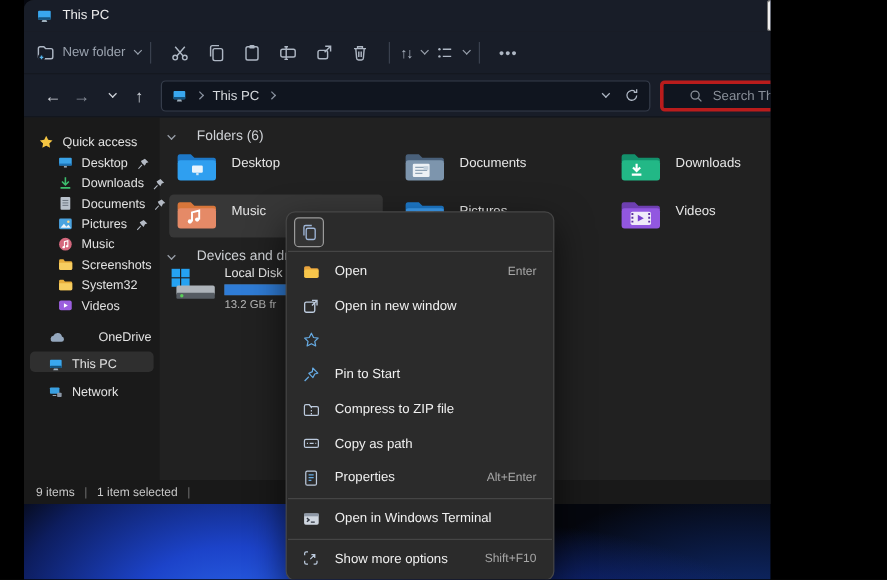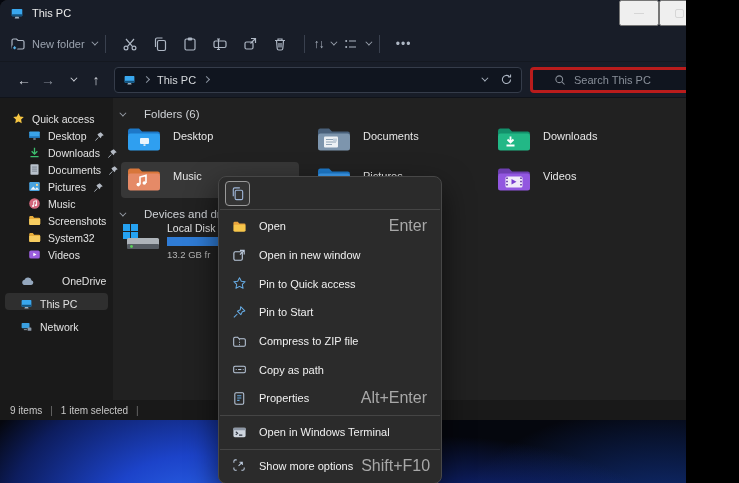--- a/index.html
+++ b/index.html
@@ -1,24 +1,25 @@
 <!DOCTYPE html>
 <html><head>
 <meta charset="utf-8">
 <style>
   * { margin:0; padding:0; box-sizing:border-box; font-family:"Liberation Sans","DejaVu Sans",sans-serif; }
   html,body { background:#000; }
   .screen{
-    position:relative; width:686px; height:483px; overflow:hidden;
+    position:relative; width:622px; height:483px; overflow:hidden;
     background:
       radial-gradient(circle 34px at 100% 0%, #2050cc 0%, #12286e 55%, rgba(5,8,20,0) 78%),
       radial-gradient(ellipse 300px 220px at 28% 108%, #2e6cf0 0%, #1c43c9 30%, #0d1d5e 62%, rgba(5,8,20,0) 78%),
       radial-gradient(ellipse 430px 260px at 64% 128%, #1d49d8 0%, #10267e 45%, rgba(5,8,20,0) 70%),
       radial-gradient(ellipse 320px 210px at 97% 115%, #143ea6 0%, rgba(5,8,20,0) 72%),
       #05070e;
+    margin-left: 20px;
   }
   .window{
     position:absolute; left:0; top:0; width:739px; height:420px;
     background:#202020; border-radius:8px 8px 0 0; overflow:hidden;
     display:flex; flex-direction:column;
   }
   
   .titlebar{ height:26px; background:#181d28; display:flex; align-items:center; padding-left:10px; }
   .titlebar .title{ color:#ececec; font-size:11px; margin-left:8px; }
   .win-controls{ margin-left:auto; display:flex; height:100%; }
@@ -74,21 +75,21 @@
   .view-toggle.sel{ width:18px; height:16px; border:1px solid #9a9a9a; border-radius:2px; background:#303030; }
   
   .ctx{ position:absolute; left:218px; top:176px; width:224px; height:308px; background:#2b2b2b; border:1px solid #474747; border-radius:8px; box-shadow:0 12px 30px rgba(0,0,0,.6); z-index:10; padding-top:2px; }
   .ctx-iconrow{ height:29px; padding:2px 6px; display:flex; }
   .ctx-iconbtn{ width:25px; height:25px; border:1.5px solid #9a9a9a; border-radius:4px; background:#343434; display:flex; align-items:center; justify-content:center; }
   .ctx-sep{ height:1px; background:#454545; margin:1px 1px 2px; }
   .ctx-sep.mid{ margin:2px 1px; }
   .ctx-item{ height:28.7px; display:flex; align-items:center; padding:0 14px 0 13px; color:#f0f0f0; font-size:11px; }
   .ctx-item .ci{ width:15px; display:flex; margin-right:12px; flex-shrink:0; }
   .ctx-item .cl{ flex:1; white-space:nowrap; }
-  .ctx-item .cs{ font-size:16px; color:#a8a8a8; margin-left:8px; }
+  .ctx-item .cs{ font-size:10px; color:#a8a8a8; margin-left:8px; }
   svg{ display:block; }
 </style>
 </head>
 <body>
 
 <div class="screen">
 
   <div class="window">
 
     <div class="titlebar">
@@ -544,21 +545,20 @@
         </span>
       <span class="cl">Open in new window</span>
       <span class="cs"></span>
     </div>
     <div class="ctx-item">
       <span class="ci">
           <svg width="15" height="15" viewBox="0 0 16 16" fill="none" stroke="#66aae2" stroke-width="1.1">
             <path d="M8 1.8l1.9 3.8 4.1.5-3 2.9.8 4.1L8 11.1l-3.8 2 .8-4.1-3-2.9 4.1-.5z" stroke-linejoin="round"></path>
           </svg>
         </span>
-      <span class="cl">Pin to Quick access</span>
       <span class="cs"></span>
     </div>
     <div class="ctx-item">
       <span class="ci">
           <svg width="15" height="15" viewBox="0 0 16 16" fill="none" stroke="#66aae2" stroke-width="1.1">
             <path d="M9.2 1.8l4.5 4.5-2.7.8-1.6 3.2-3.7-3.7 3.2-1.6z" stroke-linejoin="round"></path>
             <path d="M5.7 9.6L2 13.3"></path>
           </svg>
         </span>
       <span class="cl">Pin to Start</span>

